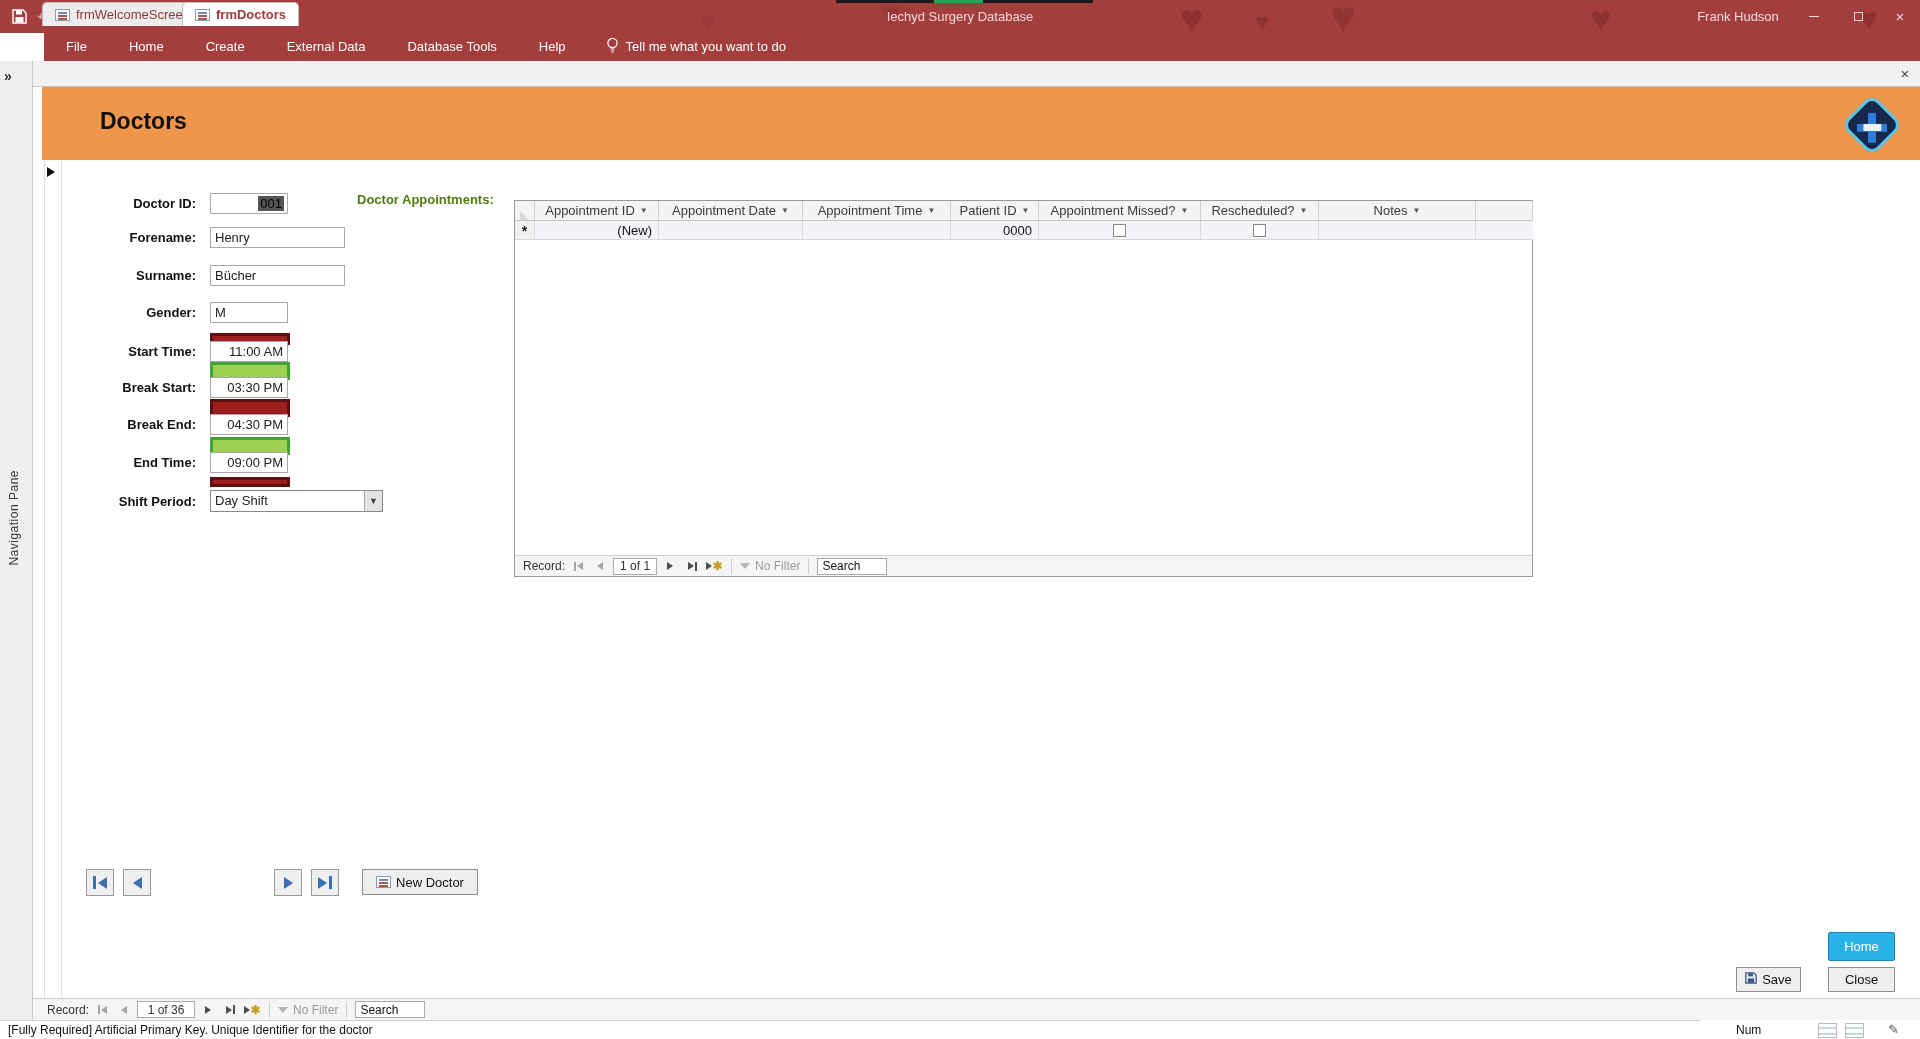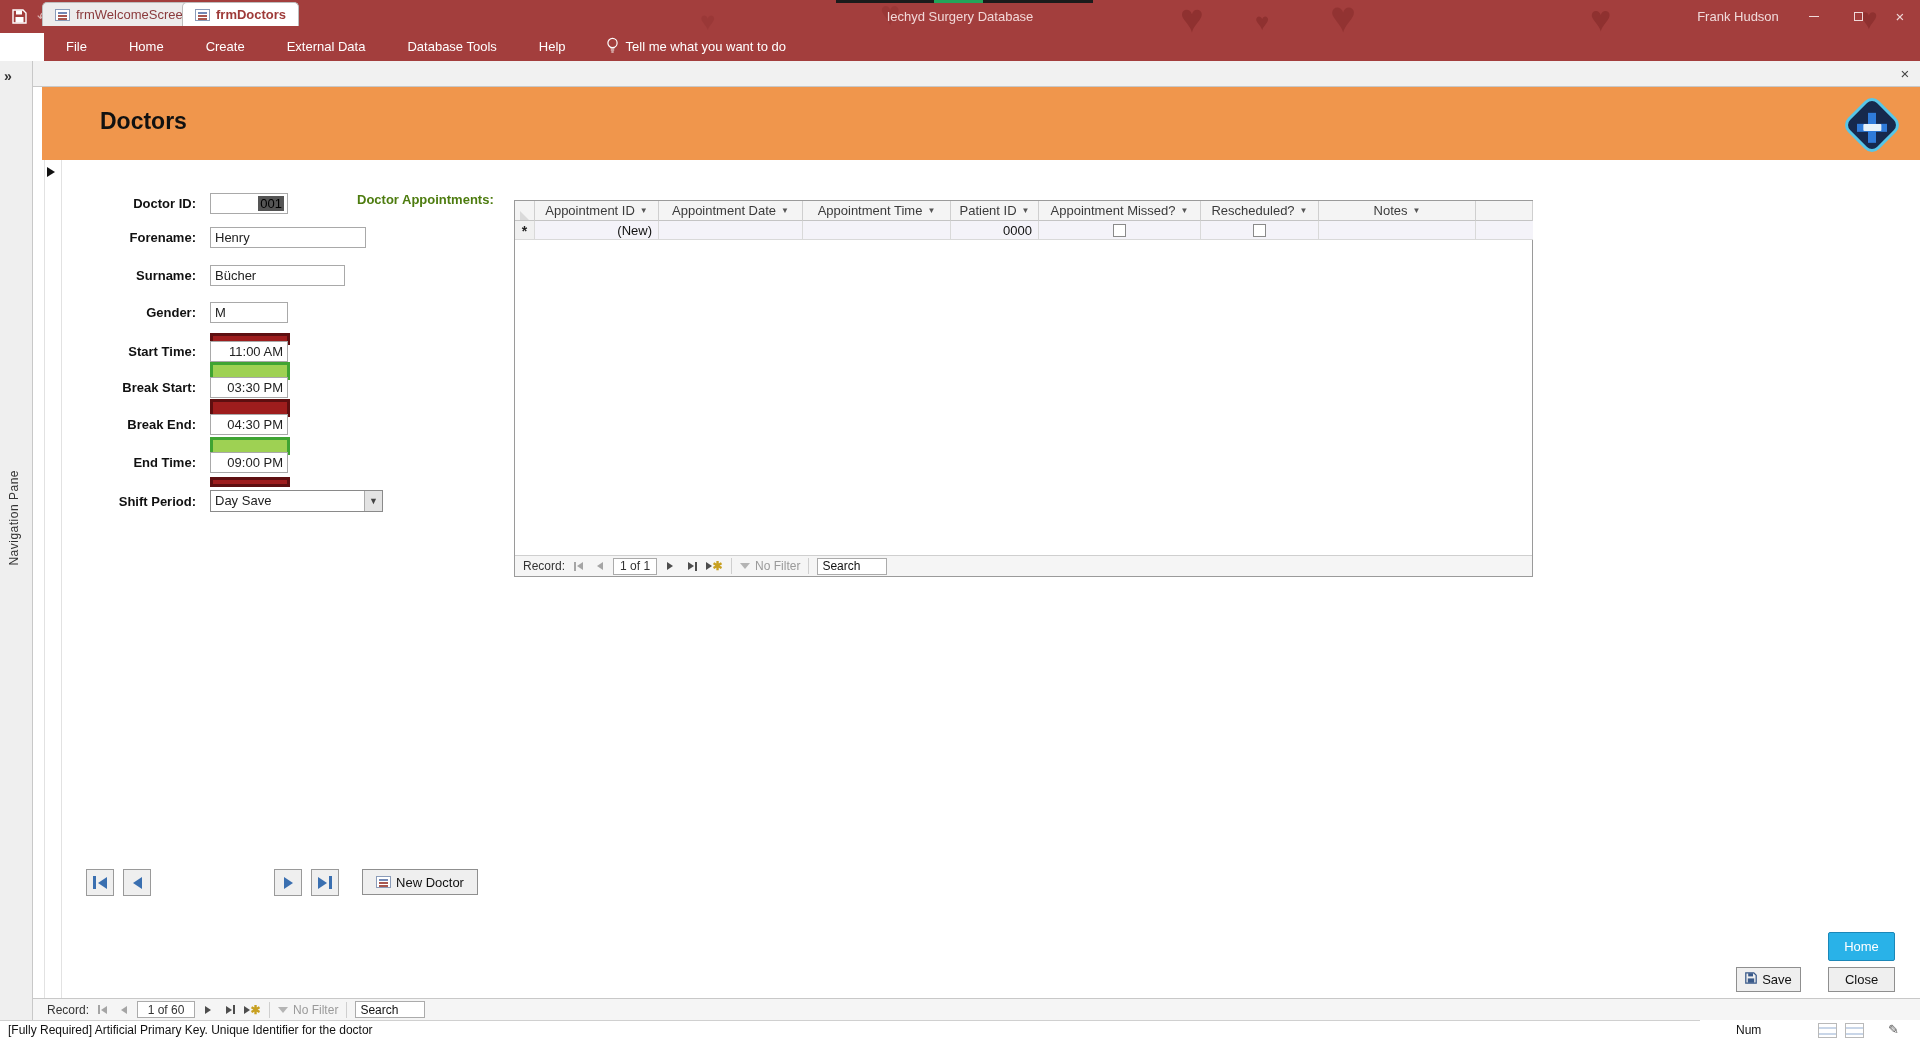--- a/index.html
+++ b/index.html
@@ -222,36 +222,36 @@
     <div class="fld-label" style="top:145px;">Gender:</div>
     <div class="fld-label" style="top:184px;">Start Time:</div>
     <div class="fld-label" style="top:220px;">Break Start:</div>
     <div class="fld-label" style="top:257px;">Break End:</div>
     <div class="fld-label" style="top:295px;">End Time:</div>
     <div class="fld-label" style="top:334px;">Shift Period:</div>
 
     <div id="doctor-id-box">
         <span>001</span>
       </div>
-    <input class="fld-input" style="top: 67px; width: 156px;" readonly="" value="Henry">
+    <input class="fld-input" style="top: 67px; width: 135px;" readonly="" value="Henry">
     <input class="fld-input" style="top: 105px; width: 135px;" readonly="" value="Bücher">
     <input class="fld-input" style="top: 142px; width: 78px;" readonly="" value="M">
 
     <span class="cbar red" style="top:173px;height:12px;"></span>
     <input class="fld-input fld-right" style="top: 181px; width: 78px;" readonly="" value="11:00 AM">
     <span class="cbar green" style="top:202px;height:18px;"></span>
     <input class="fld-input fld-right" style="top: 217px; width: 78px;" readonly="" value="03:30 PM">
     <span class="cbar red" style="top:239px;height:18px;"></span>
     <input class="fld-input fld-right" style="top: 254px; width: 78px;" readonly="" value="04:30 PM">
     <span class="cbar green" style="top:277px;height:18px;"></span>
     <input class="fld-input fld-right" style="top: 292px; width: 78px;" readonly="" value="09:00 PM">
     <span class="cbar red" style="top:317px;height:10px;"></span>
 
     <div id="shift-combo">
-      <span class="val">Day Save</span>
+      <span class="val">Day Shift</span>
       <span class="dd">▼</span>
     </div>
   </div>
 
   <div class="abs" id="appts-label">Doctor Appointments:</div>
 
   <div class="abs" id="subform">
     <div class="ds-row ds-head">
       <div class="ds-cell c-sel">
           <span class="corner-tri"></span>
@@ -376,21 +376,21 @@
 
   <div class="abs recbar" id="main-recbar">
     <span>Record:</span>
     <span class="nbtn dim">
         <span class="vbar"></span>
         <span class="tri-l"></span>
       </span>
     <span class="nbtn dim">
         <span class="tri-l"></span>
       </span>
-    <span class="posbox" style="width:58px;">1 of 60</span>
+    <span class="posbox" style="width:58px;">1 of 36</span>
     <span class="nbtn">
         <span class="tri-r"></span>
       </span>
     <span class="nbtn">
         <span class="tri-r"></span>
         <span class="vbar"></span>
       </span>
     <span class="nbtn">
         <span class="tri-r"></span>
         <span class="goldstar">✱</span>

